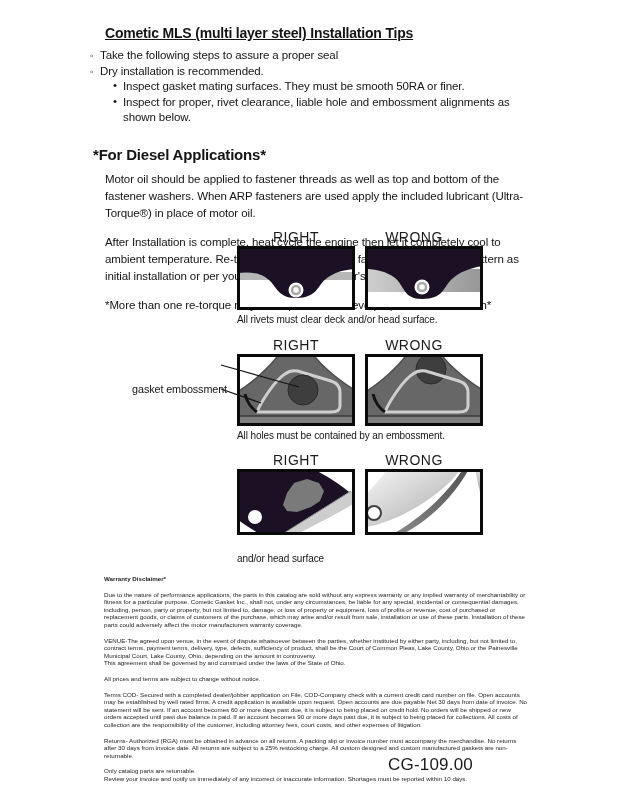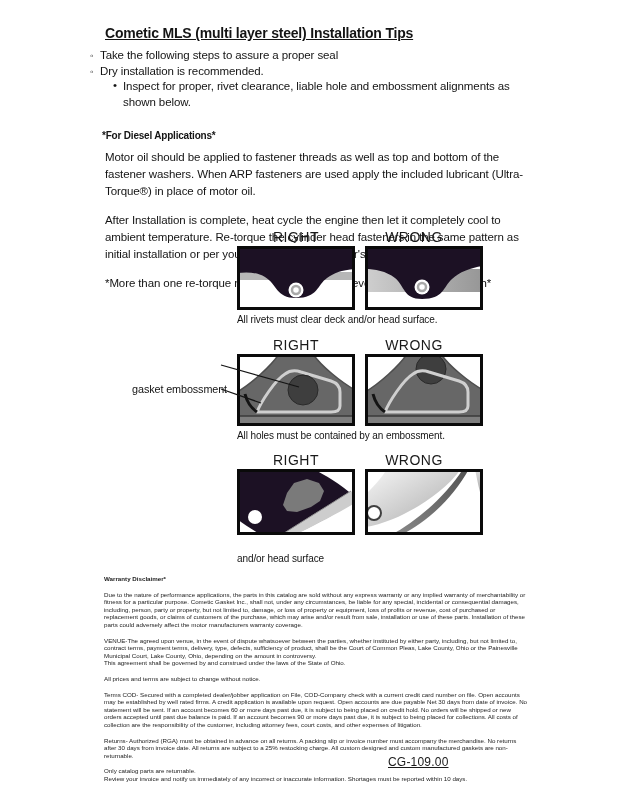--- a/index.html
+++ b/index.html
@@ -10,52 +10,53 @@
   
   .intro{position:absolute;left:90px;top:24px;width:448px;}
   .title{
     font-size:14px;font-weight:bold;letter-spacing:-0.2px;margin:0 0 7px 15px;
     text-decoration:underline;display:inline-block;
   }
   .bullet,.subbullet{font-size:11.5px;line-height:15.5px;letter-spacing:-0.1px;position:relative;padding-left:10px;}
   .bullet::before{content:"◦";position:absolute;left:0;top:0;font-size:10px;}
   .subbullet{margin-left:23px;}
   .subbullet::before{content:"•";position:absolute;left:0;top:-1px;}
-  .diesel-head{font-size:10px;font-weight:bold;margin:20px 0 8px 12px;letter-spacing:-0.2px;}
+  .diesel-head{font-size:15px;font-weight:bold;margin:20px 0 8px 3px;letter-spacing:-0.2px;}
   .para{font-size:11.5px;line-height:17px;letter-spacing:-0.1px;margin:0 0 12px 15px;width:425px;}
   .note{font-size:11.5px;letter-spacing:-0.1px;margin:14px 0 0 15px;}
   
   .figs{position:absolute;left:237px;top:229px;width:260px;}
   .fig{position:relative;margin-bottom:10px;}
   .fig-heads{display:flex;gap:0;}
   .fig-heads div{width:118px;text-align:center;font-size:14px;letter-spacing:0.5px;color:#1a1a1a;}
   .fig-panels{display:flex;gap:10px;margin-top:1px;}
   .fig-panels svg{display:block;}
   .fig-cap{font-size:10px;letter-spacing:-0.1px;margin-top:3px;line-height:13.5px;}
   .fig-cap.center{text-align:left;}
   .fig2-label{position:absolute;width:142px;text-align:right;font-size:10.8px;line-height:12.5px;letter-spacing:-0.1px;}
   .lbl1{left:-152px;top:8px;}
   .lbl2{left:-152px;top:46px;}
   .leader-svg{position:absolute;left:-152px;top:0;pointer-events:none;}
   
   .legal{position:absolute;left:104px;top:575px;width:424px;font-size:6.2px;line-height:7.6px;color:#222;}
   .legal .lhead{font-weight:bold;margin-bottom:8px;}
   .legal p{margin:0;}
   .legal p.gap{margin-top:8px;}
-  .pagenum{position:absolute;left:388px;top:755px;font-size:12px;letter-spacing:0.2px;color:#1a1a1a;text-decoration:underline;}
+  .pagenum{position:absolute;left:388px;top:755px;font-size:17px;letter-spacing:0.2px;color:#1a1a1a;}
 </style>
 </head>
 <body>
 
 <div class="page">
 
   <div class="intro">
     <div class="title">Cometic MLS (multi layer steel) Installation Tips</div>
     <div class="bullet">Take the following steps to assure a proper seal</div>
     <div class="bullet">Dry installation is recommended.</div>
+    <div class="subbullet">Inspect gasket mating surfaces.  They must be smooth 50RA or finer.</div>
     <div class="subbullet">Inspect for proper, rivet clearance, liable hole and embossment alignments as shown below.</div>
 
     <div class="diesel-head">*For Diesel Applications*</div>
     <div class="para">Motor oil should be applied to fastener threads as well as top and bottom of the fastener washers. When ARP fasteners are used apply the included lubricant (Ultra-Torque®) in place of motor oil.</div>
     <div class="para">After Installation is complete, heat cycle the engine then let it completely cool to ambient temperature. Re-torque the cylinder head fasteners in the same pattern as initial installation or per your fastener manufacturer's recommendations.</div>
     <div class="note">*More than one re-torque may be required to achieve proper fastener stretch*</div>
   </div>
 
   <div class="figs">
 

